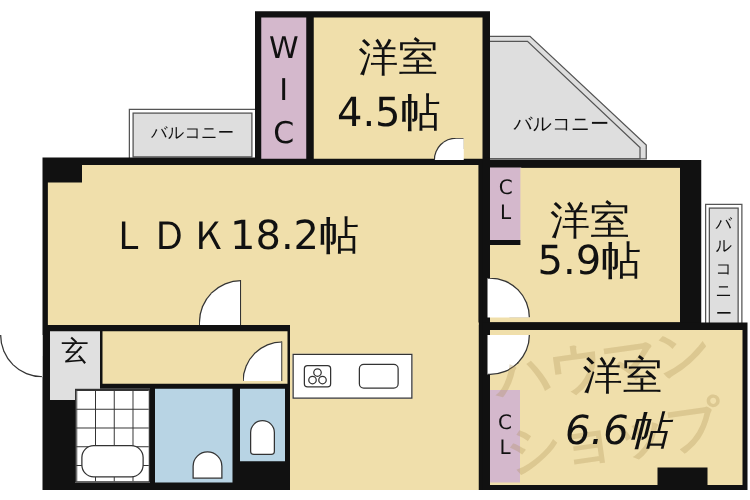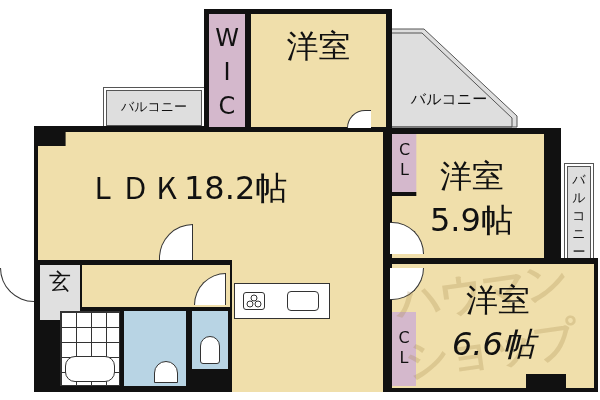--- a/index.html
+++ b/index.html
@@ -37,20 +37,21 @@
 <div class="abs wall" style="left:386px;top:258px;width:212px;height:134px;"></div>
 
 <div class="abs closet" style="left:209px;top:14px;width:36px;height:113px;">
   <div class="abs label" style="left:0;top:12px;width:36px;font-size:24px;">W</div>
   <div class="abs label" style="left:0;top:46px;width:36px;font-size:24px;">I</div>
   <div class="abs label" style="left:0;top:80px;width:36px;font-size:24px;">C</div>
 </div>
 
 <div class="abs room" style="left:251px;top:14px;width:135px;height:113px;">
   <div class="abs label" style="left:0;top:16px;width:135px;font-size:32px;">洋室</div>
+  <div class="abs label" style="left:0;top:60px;width:120px;font-size:32px;">4.5帖</div>
 </div>
 <div class="abs door-arc" style="left:347px;top:110px;width:24px;height:18px;border-radius:20px 0 0 0;border-bottom:none;border-right:none;"></div>
 
 <div class="abs room" style="left:38px;top:132px;width:345px;height:128px;clip-path:polygon(8% 0,100% 0,100% 100%,0 100%,0 14px,8% 14px);"></div>
 <div class="abs room" style="left:232px;top:258px;width:151px;height:134px;"></div>
 <div class="abs label" style="left:88px;top:172px;font-size:32px;">
   <span>ＬＤＫ</span><span>18.2帖</span>
 </div>
 <div class="abs door-arc" style="left:159px;top:224px;width:34px;height:36px;border-radius:34px 0 0 0;border-bottom:none;"></div>
 
@@ -84,21 +85,21 @@
 <div class="abs wet" style="left:192px;top:311px;width:36px;height:58px;">
   <div class="abs" style="left:8px;top:25px;width:20px;height:28px;background:#fff;border:1px solid #333;border-radius:10px 10px 3px 3px;"></div>
 </div>
 
 <div class="abs closet" style="left:392px;top:134px;width:25px;height:58px;">
   <div class="abs label" style="left:0;top:8px;width:25px;font-size:16px;">C</div>
   <div class="abs label" style="left:0;top:28px;width:25px;font-size:16px;">L</div>
 </div>
 <div class="abs room" style="left:392px;top:134px;width:152px;height:124px;clip-path:polygon(16% 0,100% 0,100% 100%,0 100%,0 50%,16% 50%);"></div>
 <div class="abs label" style="left:440px;top:160px;font-size:32px;">洋室</div>
-<div class="abs label" style="left:430px;top:204px;font-size:32px;">5.9帖</div>
+<div class="abs label" style="left:430px;top:192px;font-size:32px;">5.9帖</div>
 <div class="abs door-arc" style="left:390px;top:222px;width:34px;height:32px;border-radius:0 32px 0 0;border-left:none;border-bottom:none;"></div>
 
 <div class="abs room" style="left:392px;top:264px;width:202px;height:124px;"></div>
 <div class="abs closet" style="left:392px;top:312px;width:24px;height:74px;">
   <div class="abs label" style="left:0;top:18px;width:24px;font-size:16px;">C</div>
   <div class="abs label" style="left:0;top:38px;width:24px;font-size:16px;">L</div>
 </div>
 <div class="abs door-arc" style="left:390px;top:268px;width:34px;height:32px;border-radius:0 0 32px 0;border-left:none;border-top:none;"></div>
 <div class="abs wall" style="left:526px;top:374px;width:40px;height:14px;"></div>
 <div class="abs watermark" style="left:400px;top:262px;">

